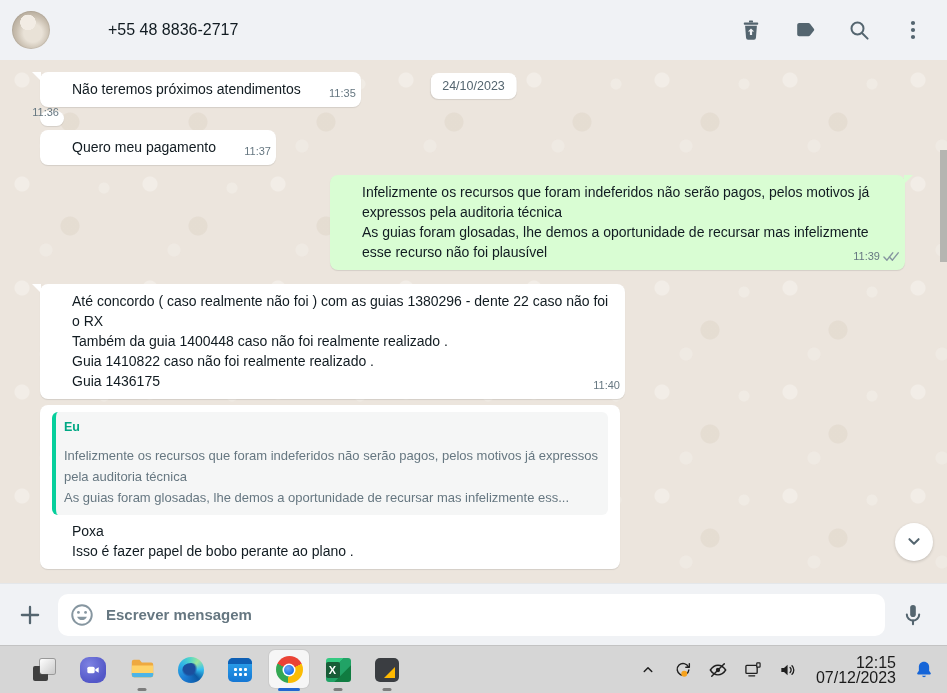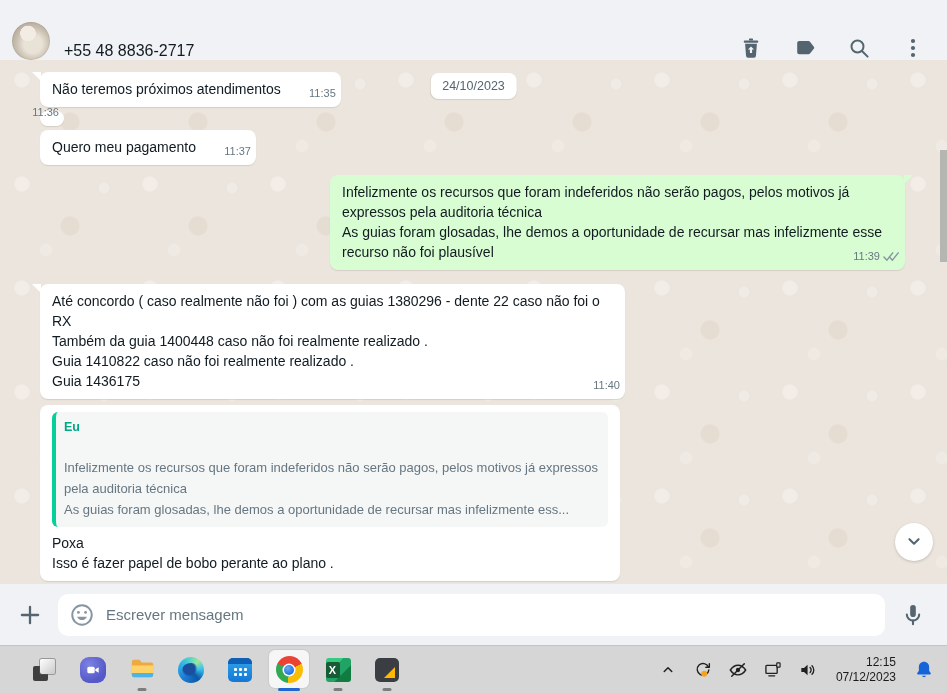--- a/index.html
+++ b/index.html
@@ -4,21 +4,21 @@
 <style>
   html,body{margin:0;padding:0;background:#fff;}
   *{box-sizing:border-box;}
   .window{
     width:947px;height:693px;overflow:hidden;position:relative;
     font-family:"Liberation Sans",sans-serif;color:#111b21;
     display:flex;flex-direction:column;background:#fff;
   }
 
   
-  .header{height:60px;flex:0 0 60px;background:#f0f2f5;display:flex;align-items:flex-end;padding:0 22px 0 12px;}
+  .header{height:60px;flex:0 0 60px;background:#f0f2f5;display:flex;align-items:center;padding:0 22px 0 12px;gap:44px;}
   .avatar{width:38px;height:38px;border-radius:50%;flex:0 0 38px;
     background:
       radial-gradient(circle at 42% 30%,#f2ece4 0 22%,transparent 23%),
       radial-gradient(circle at 55% 58%,#e9e2d7 0 30%,#c9bfb0 55%,#9d9180 100%);
     box-shadow:inset 0 0 0 1px rgba(0,0,0,.06);}
   .contact-name{margin-left:14px;font-size:16px;color:#111b21;}
   .header-actions{margin-left:auto;display:flex;align-items:center;gap:30px;}
   .icon-btn{width:24px;height:24px;display:flex;align-items:center;justify-content:center;cursor:pointer;background:none;border:none;padding:0;}
   .icon-btn svg{display:block;}
 
@@ -47,48 +47,48 @@
   }
   .row.out .bubble{background:#d9fdd3;}
   .row:nth-child(2) .bubble{max-width:560px;}
   .row:nth-child(4) .bubble{max-width:575px;}
   .row:nth-child(5) .bubble{max-width:585px;}
   .row:nth-child(6) .bubble{max-width:580px;}
   .bubble.pad-time{padding-right:60px;}
   .bubble.tail::before{content:"";position:absolute;top:0;width:0;height:0;}
   .row.in .bubble.tail::before{left:-8px;border-top:9px solid #fff;border-left:9px solid transparent;}
   .row.out .bubble.tail::before{right:-8px;border-top:9px solid #d9fdd3;border-right:9px solid transparent;}
-  .msg-text{white-space:pre-line;color:#111b21;}
+  .msg-text{white-space:pre-line;color:#111b21;margin-left:20px;}
   .meta{position:absolute;right:5px;bottom:4px;display:flex;align-items:center;gap:3px;}
   .time{font-size:11px;color:#667781;}
   .ticks{flex:0 0 auto;}
   .quote{
     background:#f5f6f6;border-left:4px solid #06cf9c;border-radius:6px;
     padding:5px 10px 7px 8px;margin:0 0 6px 0;cursor:pointer;
   }
-  .q-author{color:#00a884;font-size:12.5px;font-weight:bold;margin-bottom:20px;}
+  .q-author{color:#00a884;font-size:12.5px;font-weight:bold;margin-bottom:8px;}
   .q-text{color:#667781;font-size:13px;line-height:21px;white-space:pre-line;}
   .date-pill{
     position:absolute;top:13px;left:50%;transform:translateX(-50%);
     background:#fff;color:#54656f;font-size:12.5px;padding:6px 12px;border-radius:8px;
     box-shadow:0 1px 1px rgba(0,0,0,.10);
   }
   .scroll-down{
     position:absolute;right:14px;bottom:22px;width:38px;height:38px;border-radius:50%;
     background:#fff;border:none;box-shadow:0 1px 3px rgba(0,0,0,.18);cursor:pointer;
     display:flex;align-items:center;justify-content:center;
   }
   .scrollbar-thumb{position:absolute;right:0;top:90px;width:7px;height:112px;background:#b5b5b1;}
 
   
   .composer{height:62px;flex:0 0 62px;background:#f0f2f5;border-top:1px solid #e4e7ea;
     display:flex;align-items:center;padding:0 14px 0 10px;gap:8px;}
   .composer .plus-btn{width:40px;height:40px;}
   .input-pill{flex:1 1 auto;height:42px;background:#fff;border-radius:10px;display:flex;align-items:center;padding:0 12px;gap:10px;}
-  .msg-input{border:none;outline:none;flex:1;font-size:15px;font-family:"Liberation Sans",sans-serif;color:#701a75;background:transparent;}
+  .msg-input{border:none;outline:none;flex:1;font-size:15px;font-family:"Liberation Sans",sans-serif;color:#701a75;background:transparent;font-weight:bold;}
   .msg-input::placeholder{color:#667781;}
   .composer .mic-btn{width:40px;height:40px;}
 
   
   .taskbar{height:48px;flex:0 0 48px;background:#d6d6d6;border-top:1px solid #c3c3c3;
     display:flex;align-items:center;padding:0 8px 0 12px;}
   .search-pill{width:210px;height:33px;background:#fff;border-radius:17px;display:flex;align-items:center;
     padding-left:12px;overflow:hidden;box-shadow:0 0 0 1px rgba(0,0,0,.08);cursor:pointer;}
   .search-pill input{border:none;outline:none;font-size:14px;color:#4a4a4a;width:96px;margin-left:8px;
     font-family:"Liberation Sans",sans-serif;background:transparent;}
@@ -137,21 +137,21 @@
   .xlicon .xtile{position:absolute;left:0;top:4px;width:14px;height:16px;background:#185c37;border-radius:2px;
      color:#fff;font-size:11px;font-weight:bold;display:flex;align-items:center;justify-content:center;}
   
   .noteicon{width:24px;height:24px;border-radius:5px;background:#3a3d41;position:relative;overflow:hidden;}
   .noteicon::after{content:"";position:absolute;right:4px;bottom:4px;width:0;height:0;
      border-bottom:11px solid #ffb900;border-left:11px solid transparent;}
 
   
   .tray{margin-left:auto;display:flex;align-items:center;gap:13px;padding-right:4px;}
   .tray .icon-btn{width:22px;height:22px;}
-  .clock{font-size:12px;line-height:15px;text-align:right;color:#1b1b1b;cursor:pointer;padding:0 4px;}
+  .clock{font-size:16px;line-height:15px;text-align:right;color:#1b1b1b;cursor:pointer;padding:0 4px;}
   .bell-btn{width:26px;height:26px;}
 </style>
 </head>
 <body>
 
 <div class="window">
 
   <div class="header">
     <div class="avatar"></div>
     <div class="contact-name">+55 48 8836-2717</div>

